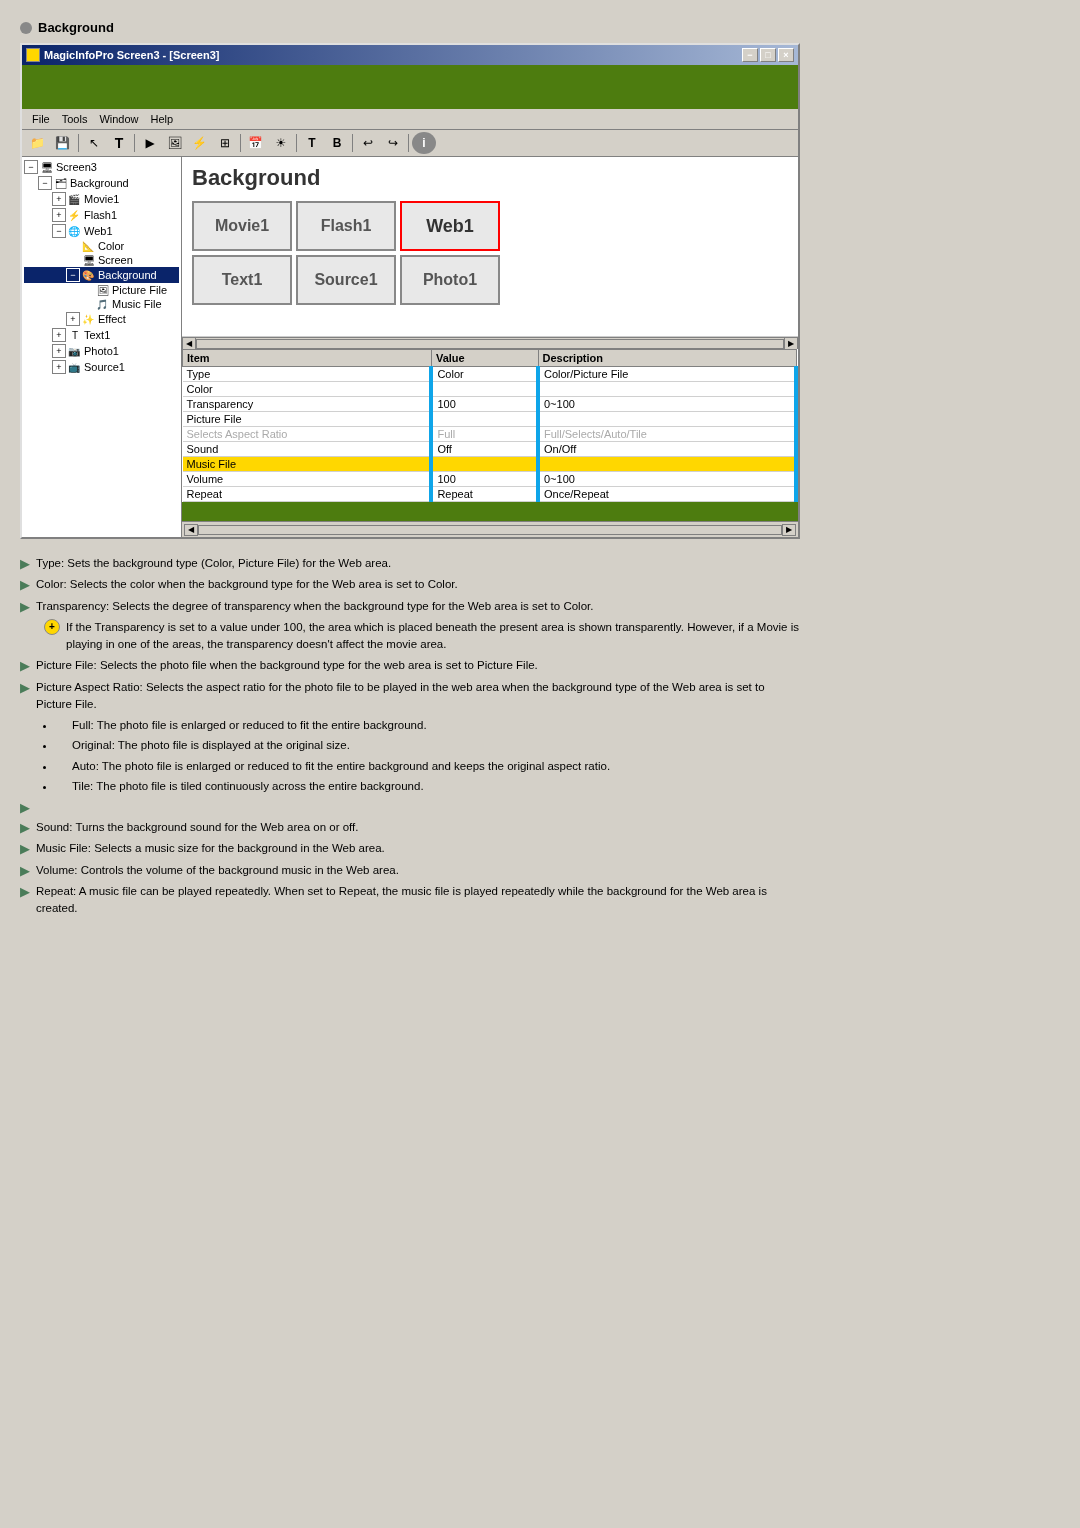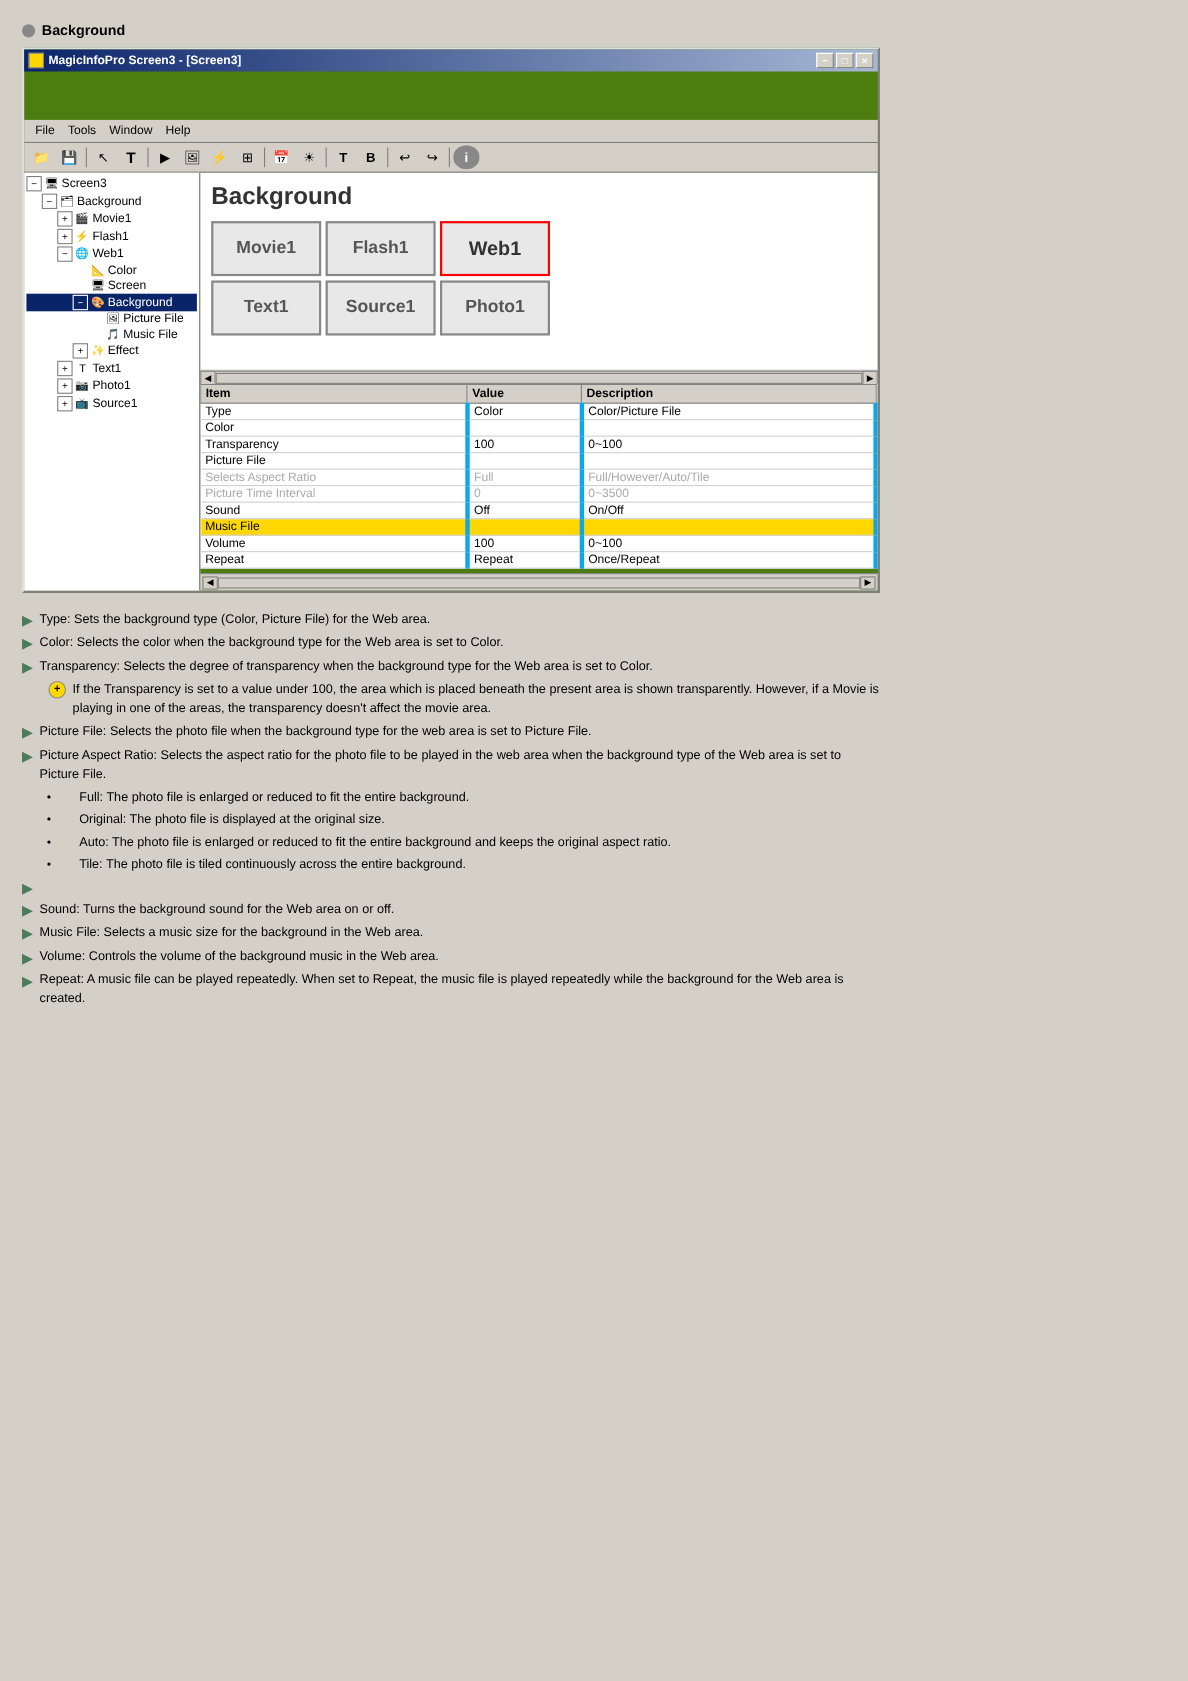--- a/index.html
+++ b/index.html
@@ -559,26 +559,21 @@
                 <td>0~100</td>
               </tr>
               <tr>
                 <td>Picture File</td>
                 <td></td>
                 <td></td>
               </tr>
               <tr>
                 <td style="color: rgb(170, 170, 170);">Selects Aspect Ratio</td>
                 <td style="color: rgb(170, 170, 170);">Full</td>
-                <td style="color: rgb(170, 170, 170);">Full/However/Auto/Tile</td>
-              </tr>
-              <tr>
-                <td style="color: rgb(170, 170, 170);">Picture Time Interval</td>
-                <td style="color: rgb(170, 170, 170);">0</td>
-                <td style="color: rgb(170, 170, 170);">0~3500</td>
+                <td style="color: rgb(170, 170, 170);">Full/Selects/Auto/Tile</td>
               </tr>
               <tr>
                 <td>Sound</td>
                 <td>Off</td>
                 <td>On/Off</td>
               </tr>
               <tr class="selected-row">
                 <td>Music File</td>
                 <td></td>
                 <td></td>

